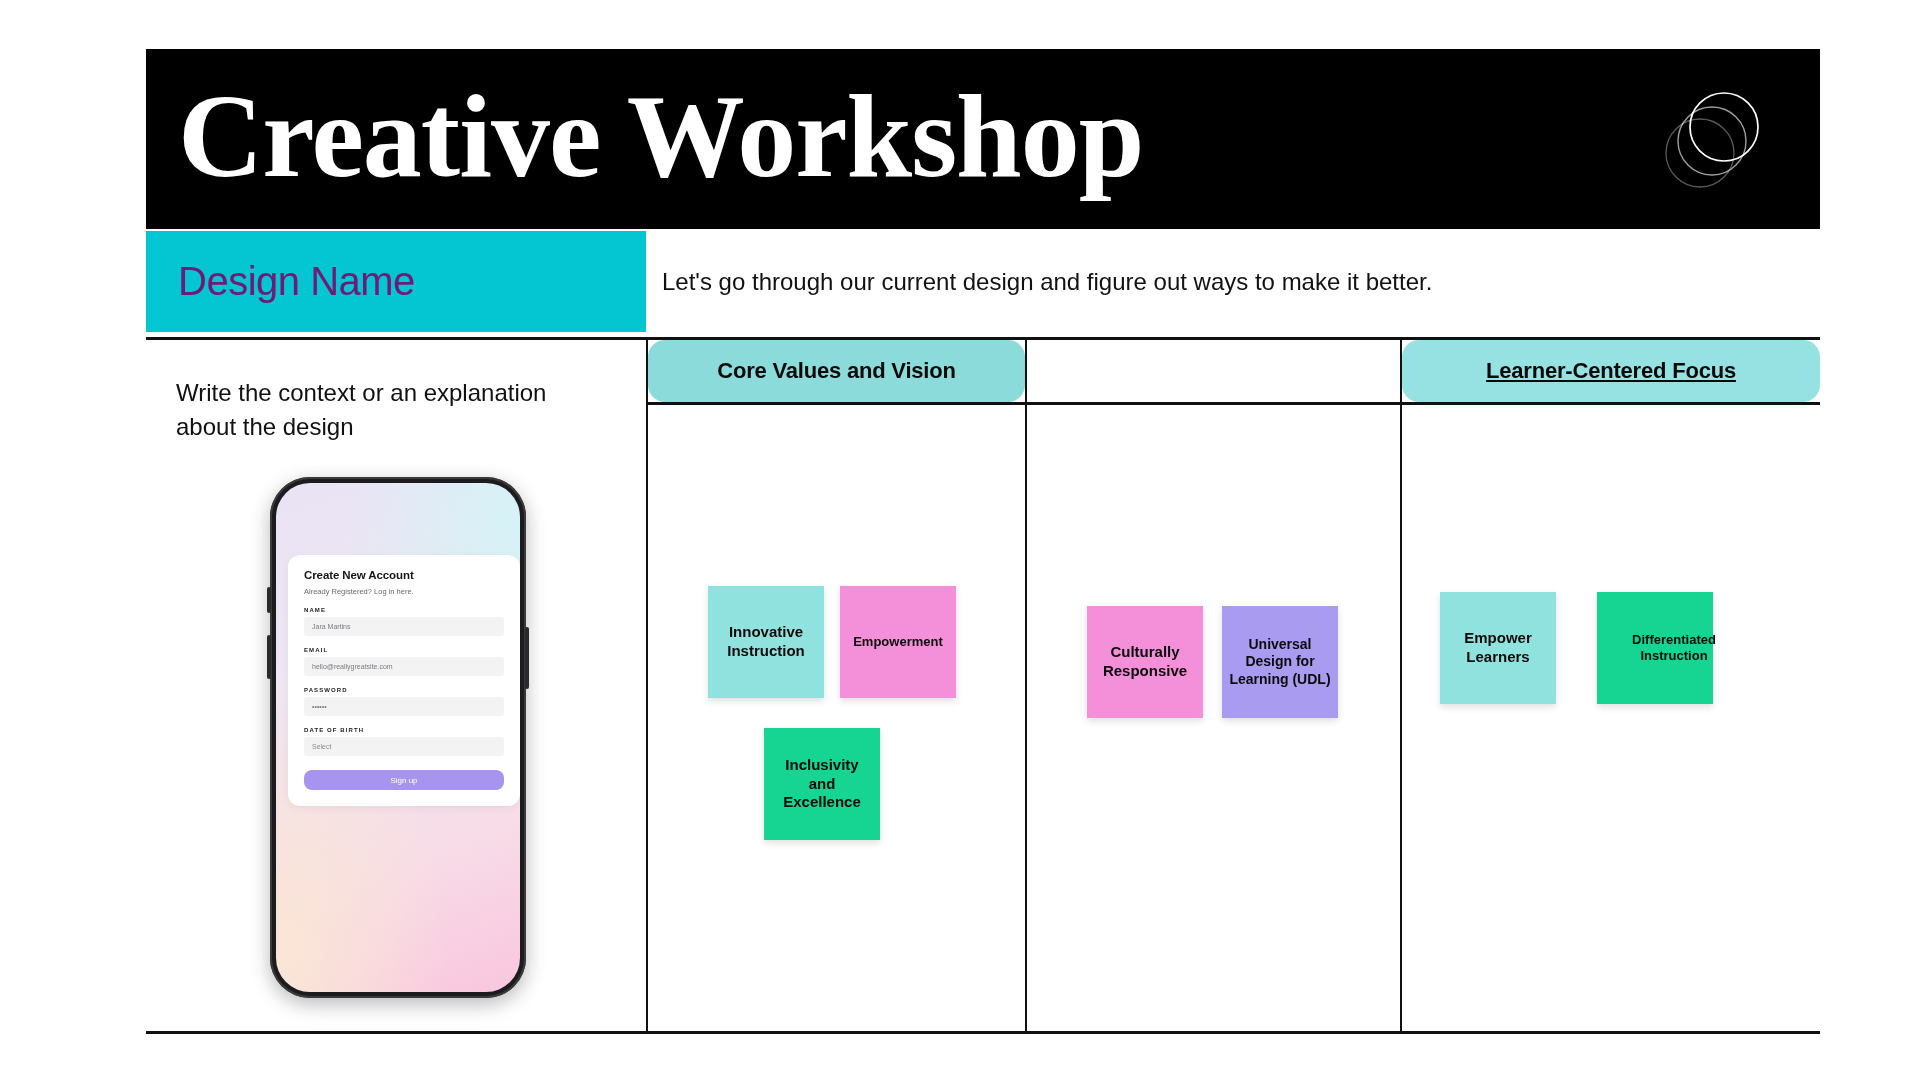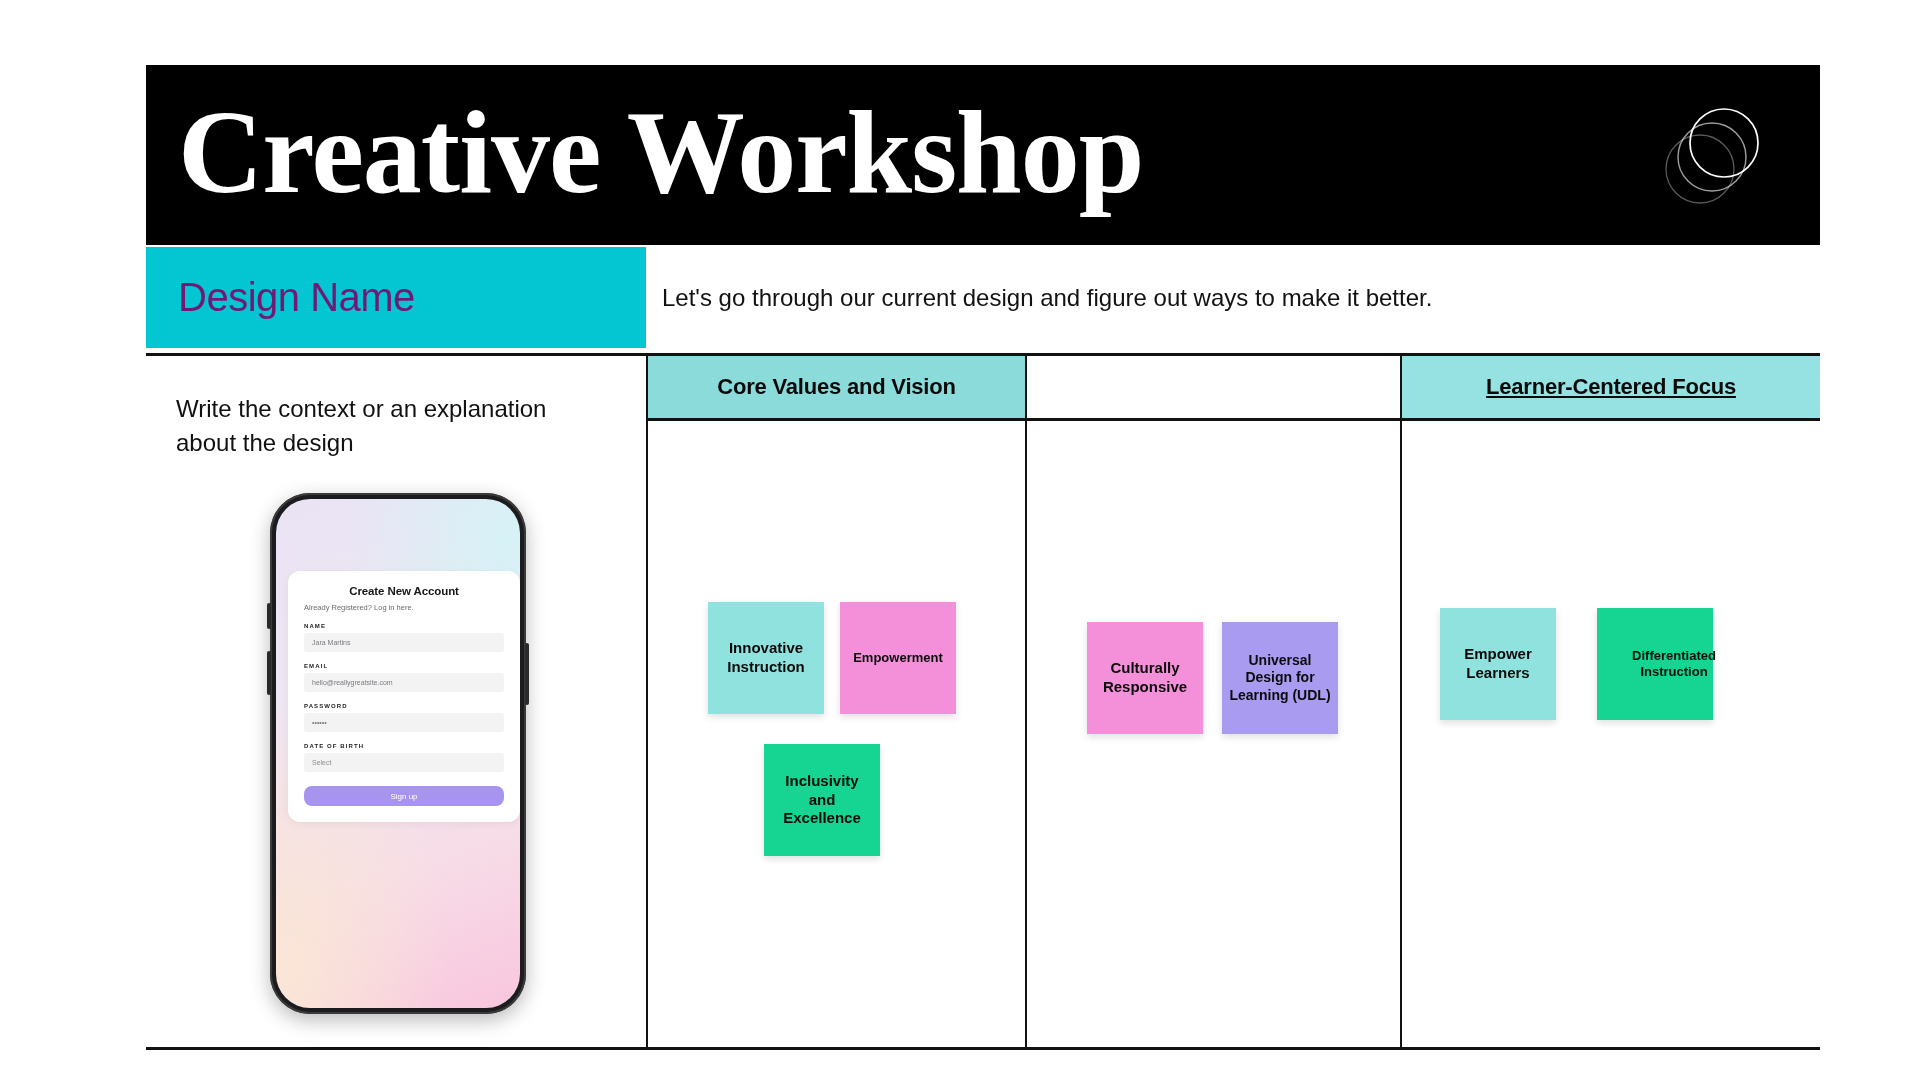--- a/index.html
+++ b/index.html
@@ -1,19 +1,19 @@
 <!DOCTYPE html>
 <html><head>
 <meta charset="utf-8">
 <style>
   * { margin:0; padding:0; box-sizing:border-box; }
   html,body { width:1920px; height:1080px; background:#ffffff; overflow:hidden; }
   body { font-family:"Liberation Sans", sans-serif; }
 
-  .canvas { position:absolute; left:0; top:16px; width:1920px; height:835px; background:#fff; }
+  .canvas { position:absolute; left:0; top:0; width:1920px; height:835px; background:#fff; }
 
   
   .banner {
     position:absolute; left:146px; top:49px; width:1674px; height:180px;
     background:#000000; overflow:hidden;
   }
   .banner-title {
     position:absolute; left:32px; top:50%; transform:translateY(-52%);
     color:#ffffff; font-family:"Liberation Serif", serif;
     font-size:118px; font-weight:700; letter-spacing:-1px; white-space:nowrap;
@@ -41,21 +41,21 @@
   .rule-bot  { position:absolute; left:146px; top:1031px; width:1674px; height:3px; background:#111; }
   .vline { position:absolute; width:2px; background:#111; top:337px; height:695px; }
   .v1 { left:646px; }
   .v2 { left:1025px; }
   .v3 { left:1400px; }
 
   
   .colhead {
     position:absolute; top:340px; height:62px;
     display:flex; align-items:center; justify-content:center; text-align:center;
-    font-size:22px; font-weight:700; color:#0a0a0a; letter-spacing:-0.2px;
+    font-size:22px; font-weight:700; color:#0a0a0a; letter-spacing:-0.2px;border-radius:17px;
   }
   .colhead-under { position:absolute; height:3px; background:#111; }
   .ch1 { left:648px; width:377px; background:#8CDBDB; }
   .ch2 { left:1027px; width:373px; background:#CFF6F2; }
   .ch3 { left:1402px; width:418px; background:#96E2E2; }
   .chu1 { left:648px; top:402px; width:377px; }
   .chu2 { left:1027px; top:402px; width:373px; }
   .chu3 { left:1402px; top:402px; width:418px; }
 
   
@@ -81,21 +81,21 @@
   .phone-btn { position:absolute; background:#2a2a2c; border-radius:3px; }
   .pb-left-1 { left:-3px; top:110px; width:4px; height:26px; }
   .pb-left-2 { left:-3px; top:158px; width:4px; height:44px; }
   .pb-right  { right:-3px; top:150px; width:4px; height:62px; }
 
   .form-card {
     position:absolute; left:12px; top:72px; width:232px;
     background:#ffffff; border-radius:12px; padding:14px 16px 16px;
     box-shadow:0 2px 10px rgba(0,0,0,.06);
   }
-  .form-title { font-size:11.5px; font-weight:700; color:#171717; text-align:center; letter-spacing:-0.1px; }
+  .form-title { font-size:11.5px; font-weight:700; color:#171717; letter-spacing:-0.1px; }
   .form-sub { font-size:7.5px; color:#6b6b6b; text-align:left; margin-top:6px; }
   .field-label { font-size:6px; font-weight:700; letter-spacing:1.1px; color:#1b1b1b; margin-top:11px; }
   .field-box {
     margin-top:4px; height:19px; background:#f3f3f4; border-radius:3px;
     display:flex; align-items:center; padding-left:8px;
     font-size:7px; color:#8d8d92;
   }
   .field-box.filled { color:#7a7a80; }
   .signup-btn {
     margin-top:14px; height:20px; background:#A694EF; border-radius:8px;

